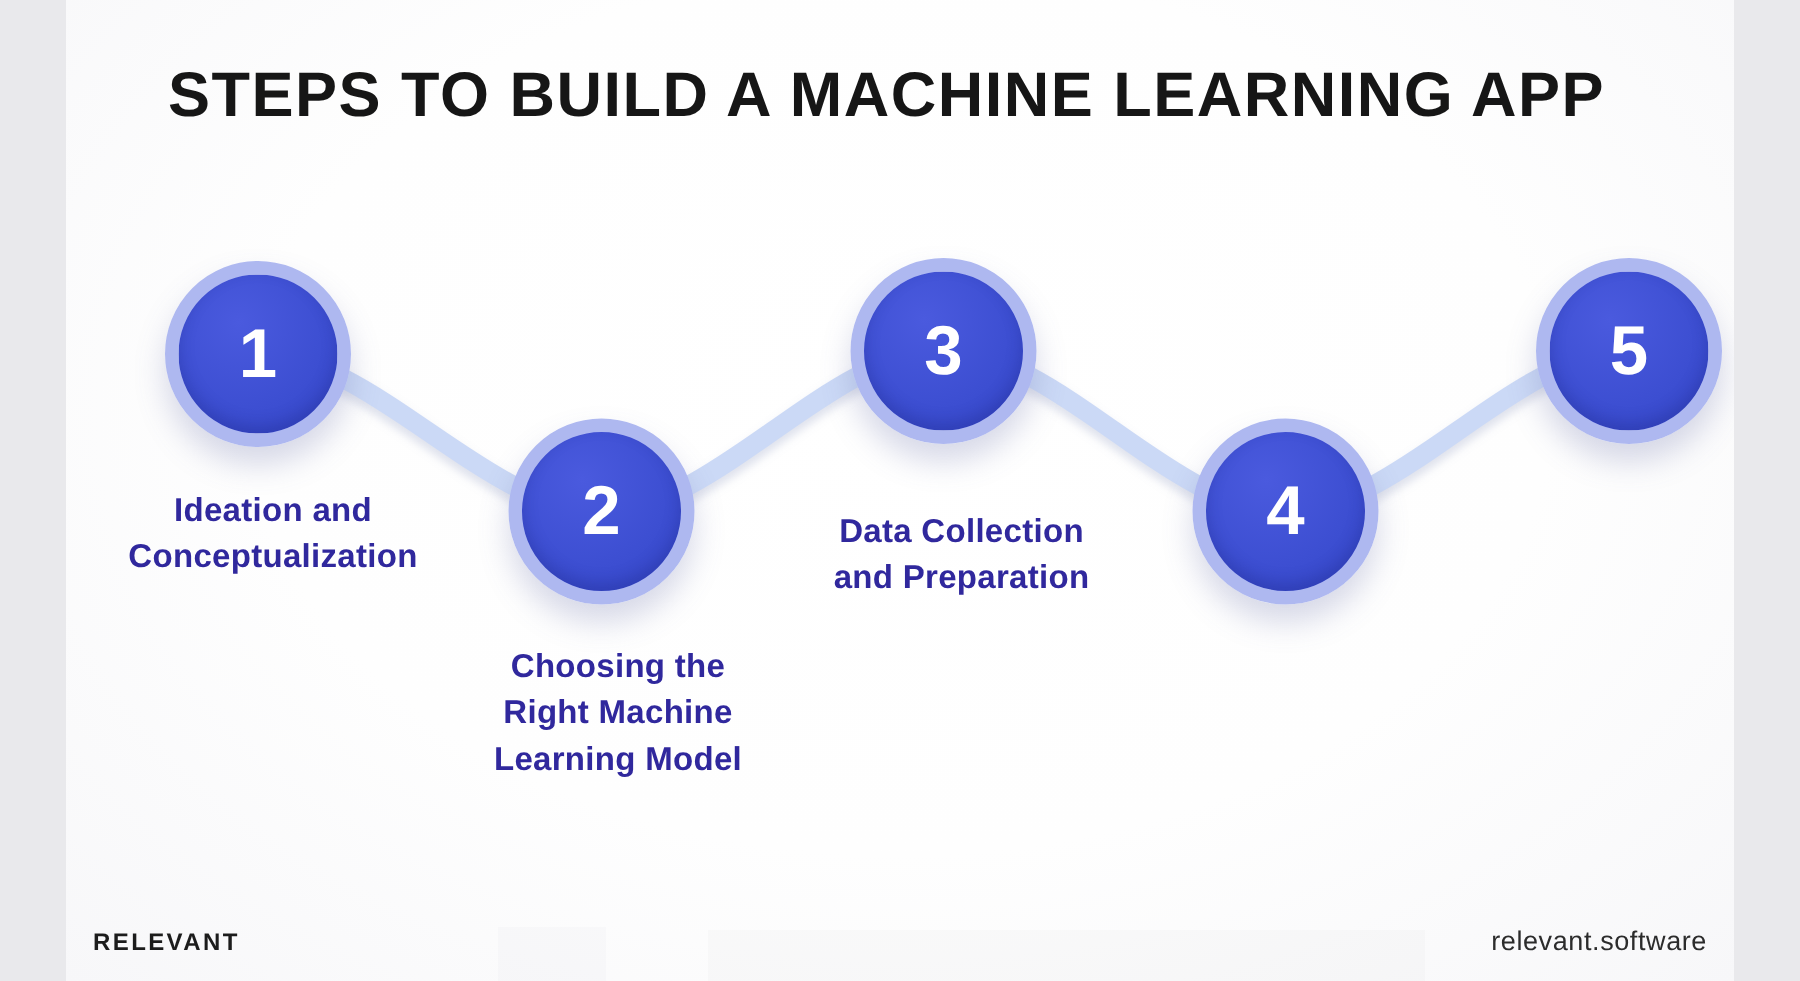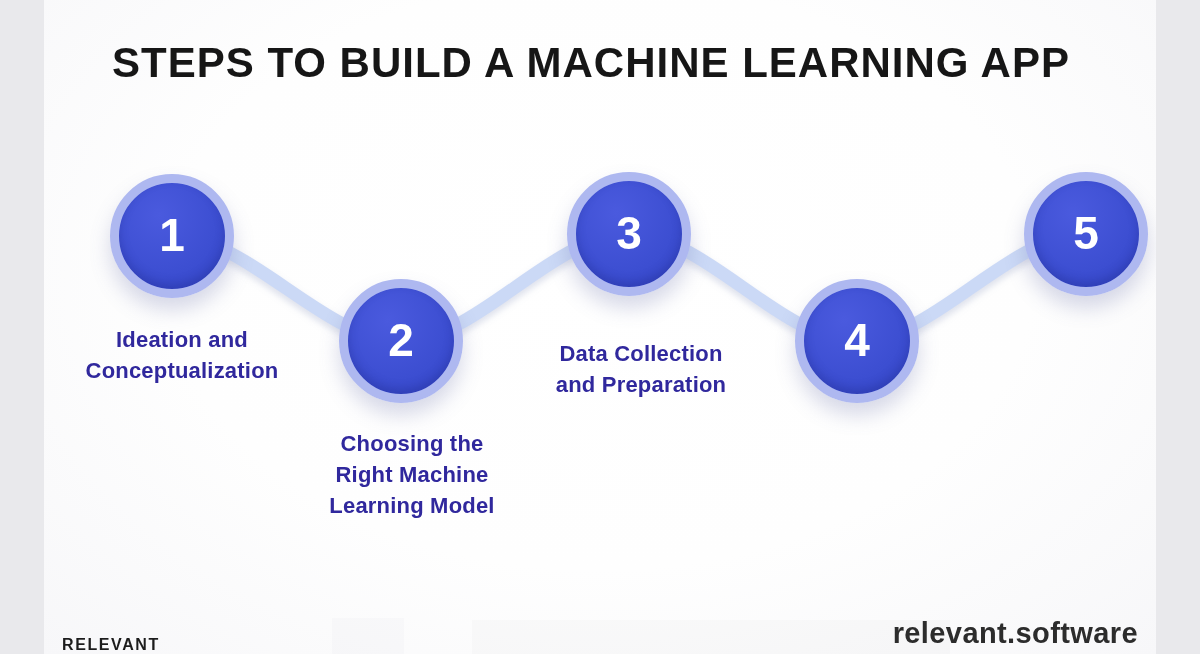--- a/index.html
+++ b/index.html
@@ -84,28 +84,27 @@
 
   
   .brand {
     position: absolute;
     left: 18px;
     top: 620px;
     font-size: 16px;
     font-weight: 700;
     letter-spacing: 1.6px;
     color: #1c1c1c;
-    margin-top: 16px;
   }
   .website {
     position: absolute;
     right: 18px;
     top: 617px;
-    font-size: 29px;
-    font-weight: 700;
+    font-size: 18px;
+    font-weight: 400;
     letter-spacing: 0.4px;
     color: #2c2c2c;
   }
 
   
   .shade { position: absolute; pointer-events: none; }
   .shade.a { left: 288px; top: 618px; width: 72px;  height: 36px; background: rgba(70,70,90,0.02); }
   .shade.b { left: 428px; top: 620px; width: 478px; height: 34px; background: rgba(70,70,90,0.025); }
 </style>
 </head>

